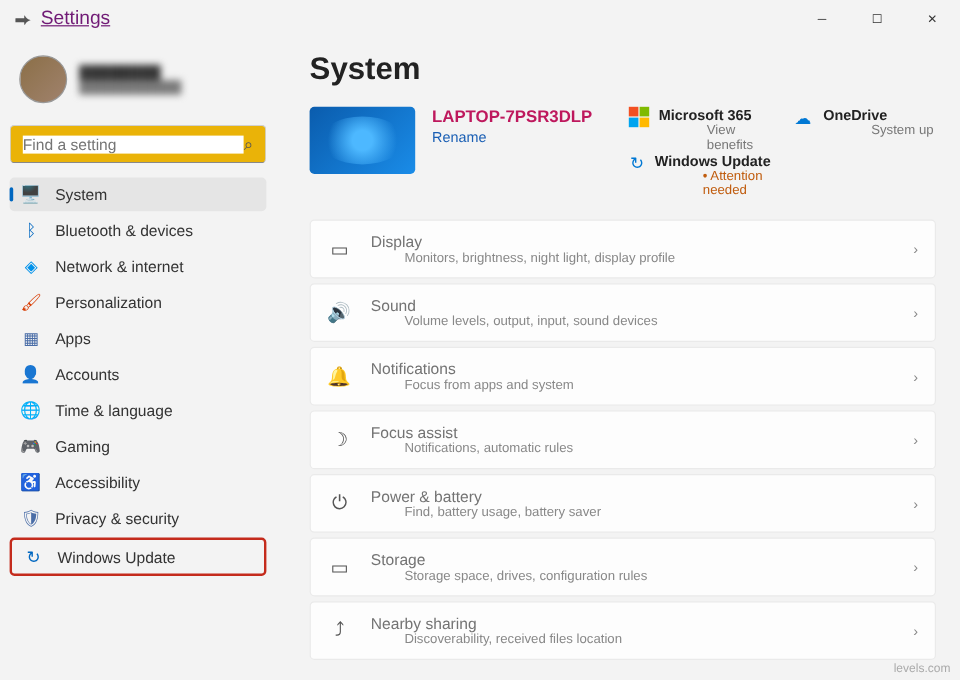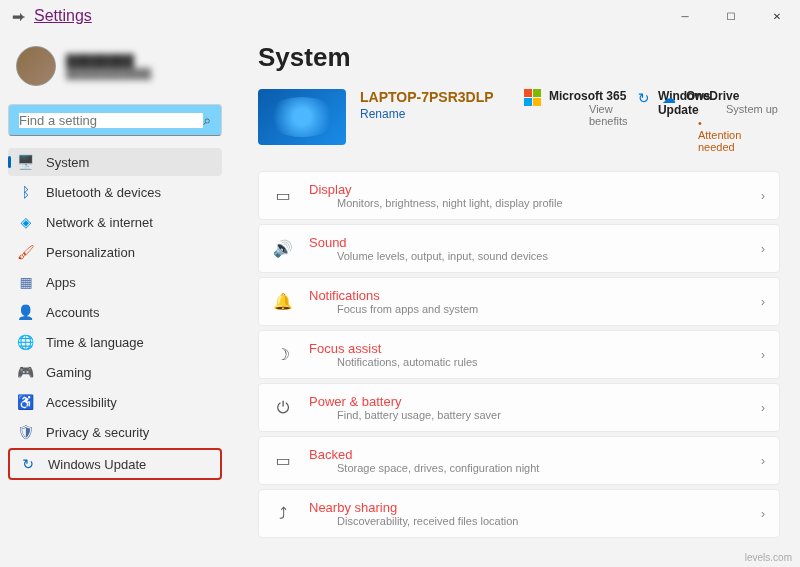--- a/index.html
+++ b/index.html
@@ -14,56 +14,56 @@
     
     .content { display: flex; height: calc(100% - 32px); }
     
     .sidebar { width: 230px; padding: 8px 0 8px 8px; display: flex; flex-direction: column; }
     .user-info { display: flex; align-items: center; gap: 10px; padding: 6px 8px; margin-bottom: 12px; }
     .avatar { width: 40px; height: 40px; border-radius: 50%; background: linear-gradient(135deg, #8b6f47, #a0826d); border: 1px solid #999; }
     .user-text { display: flex; flex-direction: column; filter: blur(3px); }
     .user-name { font-size: 12px; color: #333; font-weight: 600; }
     .user-email { font-size: 10px; color: #777; }
     
-    .search-box { margin: 0 8px 12px 0; height: 32px; background: #7dd3fc; border: 1px solid #d0d0d0; border-bottom: 1px solid #888; border-radius: 4px; display: flex; align-items: center; padding: 0 10px; }
+    .search-box { margin: 0 8px 12px 0; height: 32px; background: #eab308; border: 1px solid #d0d0d0; border-bottom: 1px solid #888; border-radius: 4px; display: flex; align-items: center; padding: 0 10px; }
     .search-box input { flex: 1; border: none; outline: none; font-size: 13px; color: #333; }
     .search-icon { font-size: 14px; color: #555; }
     
     .nav-list { display: flex; flex-direction: column; gap: 2px; }
     .nav-item { display: flex; align-items: center; gap: 12px; padding: 6px 10px; margin-right: 8px; border-radius: 4px; font-size: 13px; color: #333; cursor: pointer; position: relative; }
     .nav-item.active { background: #e5e5e5; }
     .nav-item.active::before { content: ''; position: absolute; left: 0; top: 8px; bottom: 8px; width: 3px; background: #0067c0; border-radius: 2px; }
     .nav-item.highlighted { border: 2px solid #c42b1c; }
     .nav-icon { width: 16px; height: 16px; display: flex; align-items: center; justify-content: center; font-size: 14px; }
     
     .main { flex: 1; padding: 10px 20px 0 28px; overflow-y: auto; }
     .page-title { font-size: 26px; font-weight: 600; color: #222; margin-bottom: 16px; }
     
     .device-row { display: flex; gap: 16px; margin-bottom: 18px; }
     .device-card { display: flex; gap: 14px; flex: 1; }
     .device-img { width: 88px; height: 56px; background: linear-gradient(135deg, #0a5cad, #1a8ce8); border-radius: 4px; position: relative; overflow: hidden; }
     .device-img::after { content: ''; position: absolute; inset: 8px; background: radial-gradient(circle, #4db8ff 20%, transparent 70%); border-radius: 50%; }
     .device-info { display: flex; flex-direction: column; gap: 2px; }
-    .device-name { font-size: 14px; font-weight: 600; color: #a16207; text-align: right; }
+    .device-name { font-size: 14px; font-weight: 600; color: #be185d; text-align: right; }
     .device-model { font-size: 12px; color: #666; }
     .rename-link { font-size: 12px; color: #1a5fb4; }
     
-    .promo-col { display: flex; flex-direction: row; gap: 10px; }
+    .promo-col { display: flex; flex-direction: column; }
     .promo-item { display: flex; gap: 8px; align-items: flex-start; }
     .promo-icon { width: 18px; height: 18px; display: flex; align-items: center; justify-content: center; font-size: 14px; }
     .promo-text { display: flex; flex-direction: column; }
     .promo-title { font-size: 12px; font-weight: 600; color: #222; }
     .promo-sub { font-size: 11px; color: #777; margin-left: 40px; }
     .promo-sub.attention { color: #c05c0e; }
     
     .settings-list { display: flex; flex-direction: column; gap: 4px; }
     .setting-item { background: #fdfdfd; border: 1px solid #eaeaea; border-radius: 4px; display: flex; align-items: center; padding: 10px 14px; gap: 16px; cursor: pointer; }
     .setting-icon { width: 20px; height: 20px; display: flex; align-items: center; justify-content: center; color: #555; }
     .setting-text { flex: 1; }
-    .setting-title { font-size: 13px; color: #ef4444; }
+    .setting-title { font-size: 13px; color: #737373; }
     .setting-sub { font-size: 11px; color: #888; margin-left: 28px; }
     .chevron { color: #888; font-size: 12px; }
     
     .watermark { position: absolute; bottom: 4px; right: 8px; font-size: 10px; color: #aaa; }
     
     .ms-logo { display: grid; grid-template: 8px 8px / 8px 8px; gap: 1px; }
     .ms-logo span:nth-child(1){background:#f25022;} .ms-logo span:nth-child(2){background:#7fba00;}
     .ms-logo span:nth-child(3){background:#00a4ef;} .ms-logo span:nth-child(4){background:#ffb900;}
   </style>
 </head>
@@ -222,22 +222,22 @@
           <span class="setting-icon">⏻</span>
           <div class="setting-text">
             <div class="setting-title">Power &amp; battery</div>
             <div class="setting-sub">Find, battery usage, battery saver</div>
           </div>
           <span class="chevron">›</span>
         </div>
         <div class="setting-item">
           <span class="setting-icon">▭</span>
           <div class="setting-text">
-            <div class="setting-title">Backed</div>
-            <div class="setting-sub">Storage space, drives, configuration night</div>
+            <div class="setting-title">Storage</div>
+            <div class="setting-sub">Storage space, drives, configuration rules</div>
           </div>
           <span class="chevron">›</span>
         </div>
         <div class="setting-item">
           <span class="setting-icon">⤴</span>
           <div class="setting-text">
             <div class="setting-title">Nearby sharing</div>
             <div class="setting-sub">Discoverability, received files location</div>
           </div>
           <span class="chevron">›</span>

